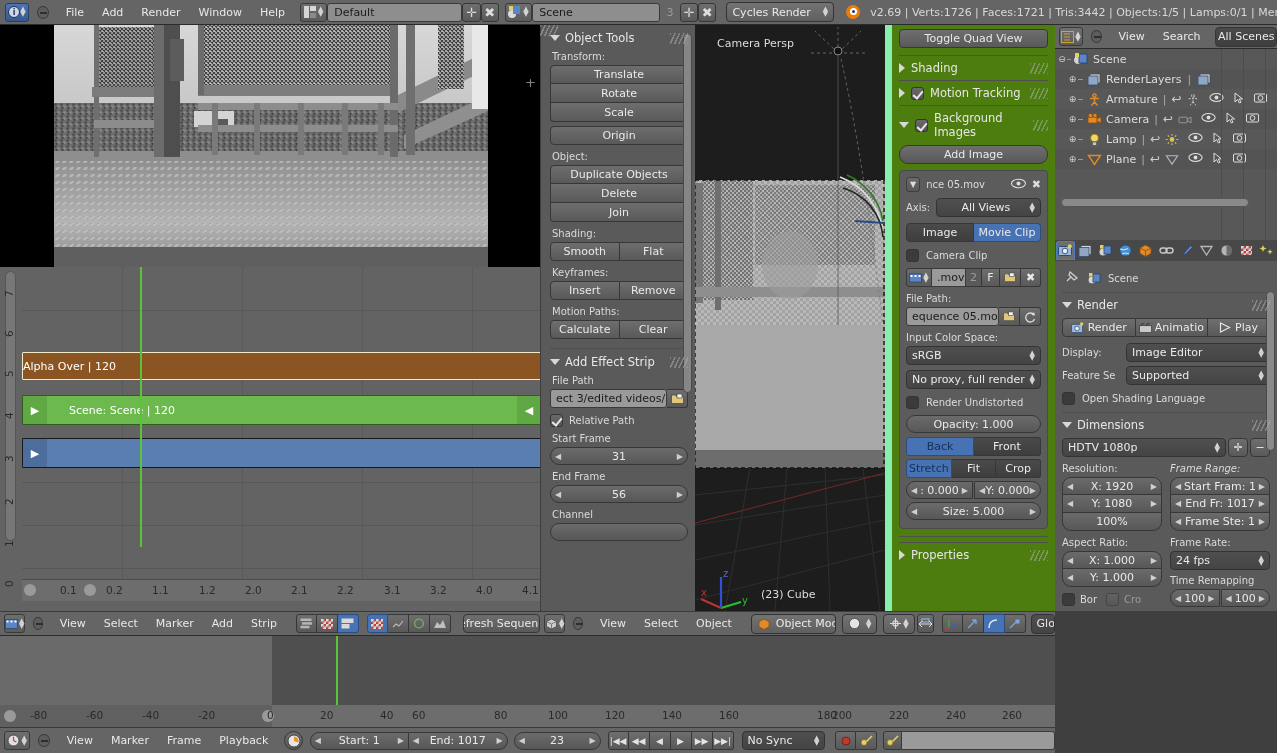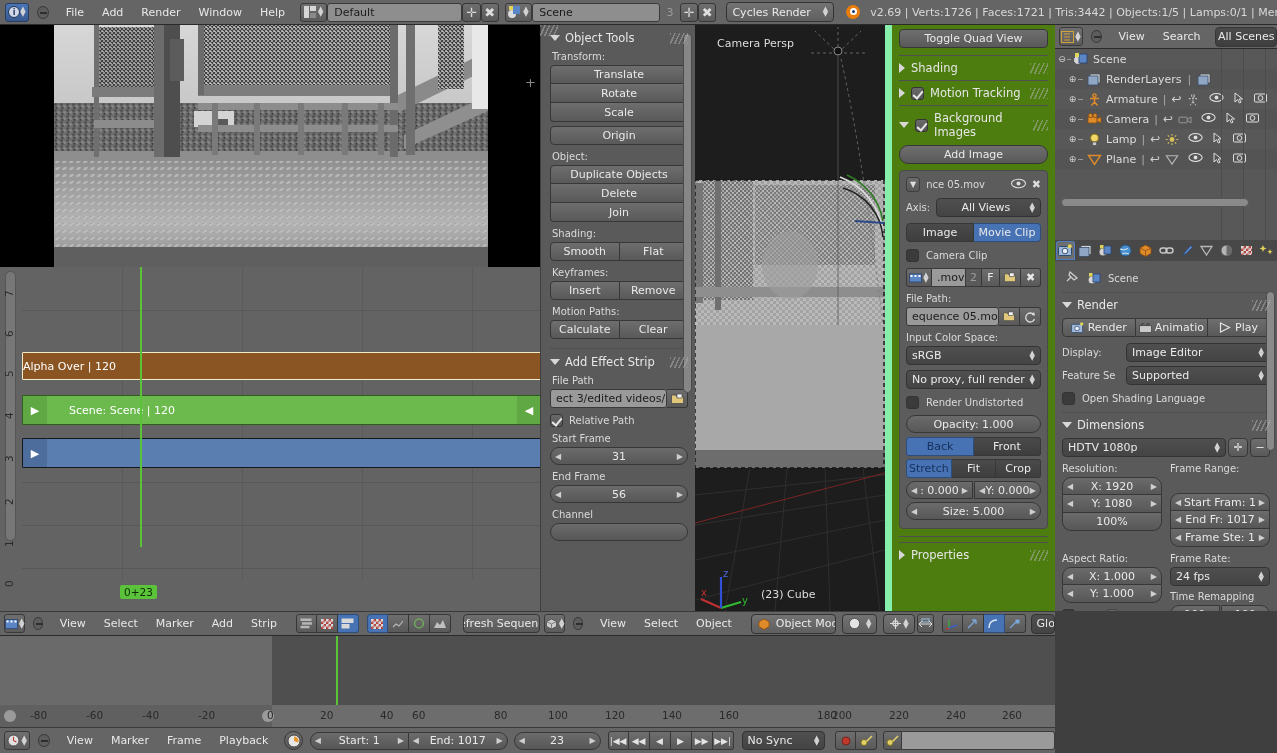--- a/index.html
+++ b/index.html
@@ -355,20 +355,35 @@
 
       <div class="strip" style="left:0px; top:171px; width:520px; height:30px; background:#5a7eb0; border-color:#16181c;">
         <div class="handle" style="background:#4d6e9c;">▶</div>
       </div>
 
       <div id="playhead" style="left:118px;"></div>
     </div>
 
     <div id="playhead-lbl" style="left:120px;">0+23</div>
 
+    <div id="seq-ruler">
+      <span class="tick" style="left:38px;">0.1</span>
+      <span class="tick" style="left:84px;">0.2</span>
+      <span class="tick" style="left:130px;">1.1</span>
+      <span class="tick" style="left:177px;">1.2</span>
+      <span class="tick" style="left:223px;">2.0</span>
+      <span class="tick" style="left:269px;">2.1</span>
+      <span class="tick" style="left:315px;">2.2</span>
+      <span class="tick" style="left:362px;">3.1</span>
+      <span class="tick" style="left:408px;">3.2</span>
+      <span class="tick" style="left:454px;">4.0</span>
+      <span class="tick" style="left:500px;">4.1</span>
+      <div style="position:absolute;left:2px;top:4px;width:12px;height:12px;border-radius:50%;background:#9a9a9a;"></div>
+      <div style="position:absolute;left:62px;top:4px;width:12px;height:12px;border-radius:50%;background:#9a9a9a;"></div>
+    </div>
   </div>
 
   <div class="region" id="toolshelf">
     <div id="ts-scroll"></div>
     <div class="inner">
       <div class="panel-title" style="margin-bottom:6px;justify-content:space-between;">
         <span style="display:flex;align-items:center;gap:5px;">
           <span class="tri"></span>
           <span>Object Tools</span>
         </span>
@@ -1098,21 +1113,21 @@
           <div class="numfield" style="border-radius:0;border-top:0;">
             <span class="la">◀</span>
               <span>Y: 1080</span>
               <span class="ra">▶</span>
           </div>
           <div class="numfield" style="border-radius:0 0 9px 9px;border-top:0;">
             <span>100%</span>
           </div>
         </div>
         <div style="flex:1;">
-          <div class="lbl" style="margin-bottom:19px;">Frame Range:</div>
+          <div class="lbl" style="margin-bottom:3px;font-style:italic;">Frame Range:</div>
           <div class="numfield" style="border-radius:9px 9px 0 0;">
             <span class="la">◀</span>
               <span>Start Fram: 1</span>
               <span class="ra">▶</span>
           </div>
           <div class="numfield" style="border-radius:0;border-top:0;">
             <span class="la">◀</span>
               <span>End Fr: 1017</span>
               <span class="ra">▶</span>
           </div>

